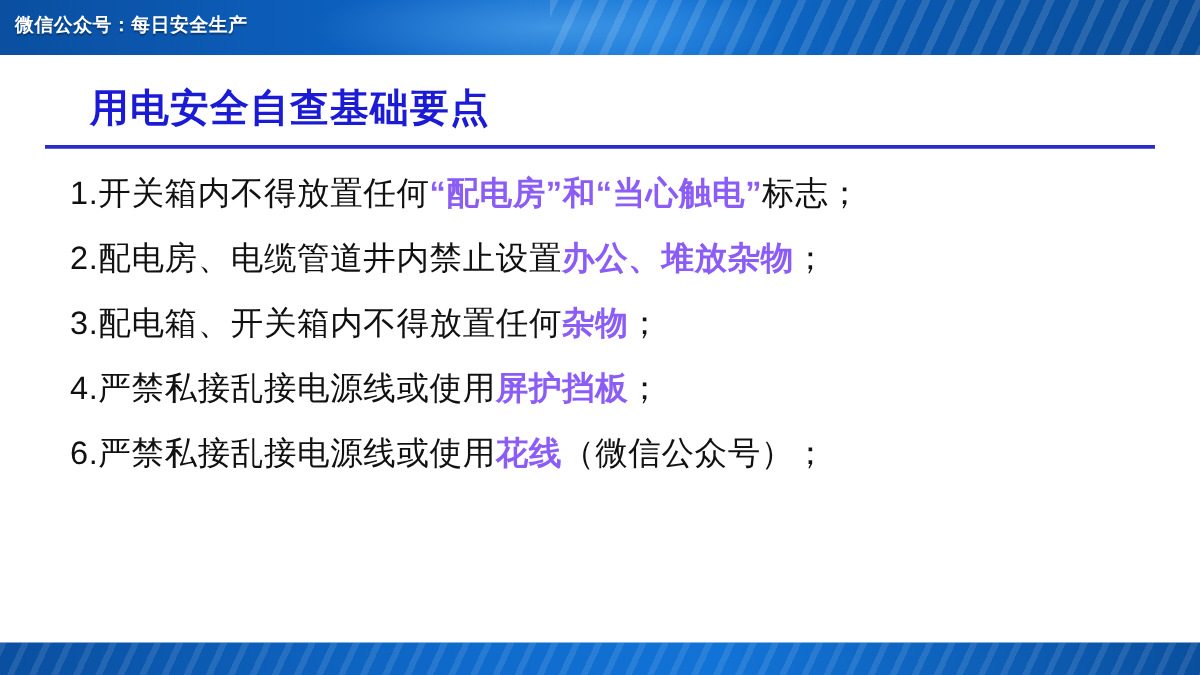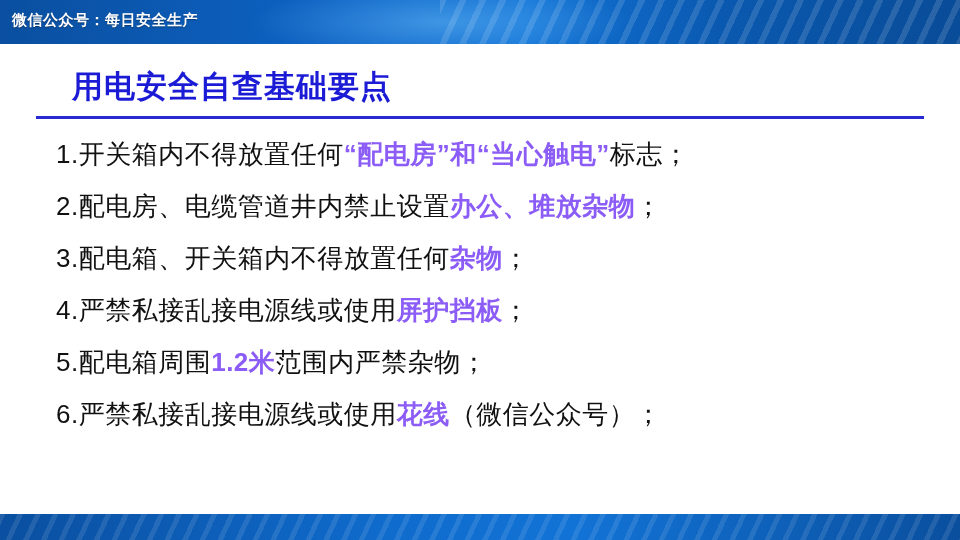--- a/index.html
+++ b/index.html
@@ -125,21 +125,20 @@
   </div>
 
   <div class="title">用电安全自查基础要点</div>
   <div class="title-underline"></div>
 
   <div class="list" id="checklist">
       <div class="item"><span class="num">1.</span><span class="">开关箱内不得放置任何</span><span class="hl">“配电房”和“当心触电”</span><span class="">标志；</span></div>
       <div class="item"><span class="num">2.</span><span class="">配电房、电缆管道井内禁止设置</span><span class="hl">办公、堆放杂物</span><span class="">；</span></div>
       <div class="item"><span class="num">3.</span><span class="">配电箱、开关箱内不得放置任何</span><span class="hl">杂物</span><span class="">；</span></div>
       <div class="item"><span class="num">4.</span><span class="">严禁私接乱接电源线或使用</span><span class="hl">屏护挡板</span><span class="">；</span></div>
-      <div class="item"><span class="num">5.</span><span class="">配电箱周围</span><span class="hl">1.2米</span><span class="">范围内严禁杂物；</span></div>
       <div class="item"><span class="num">6.</span><span class="">严禁私接乱接电源线或使用</span><span class="hl">花线</span><span class="">（微信公众号）；</span></div>
     </div>
 
   <div class="bottombar">
     <div class="stripes"></div>
   </div>
 
 </div>
 
 </body></html>

